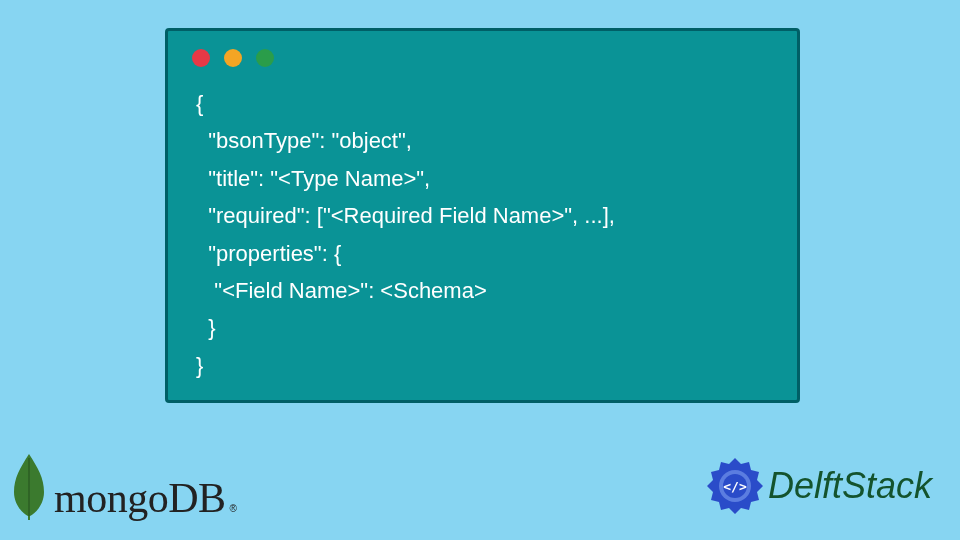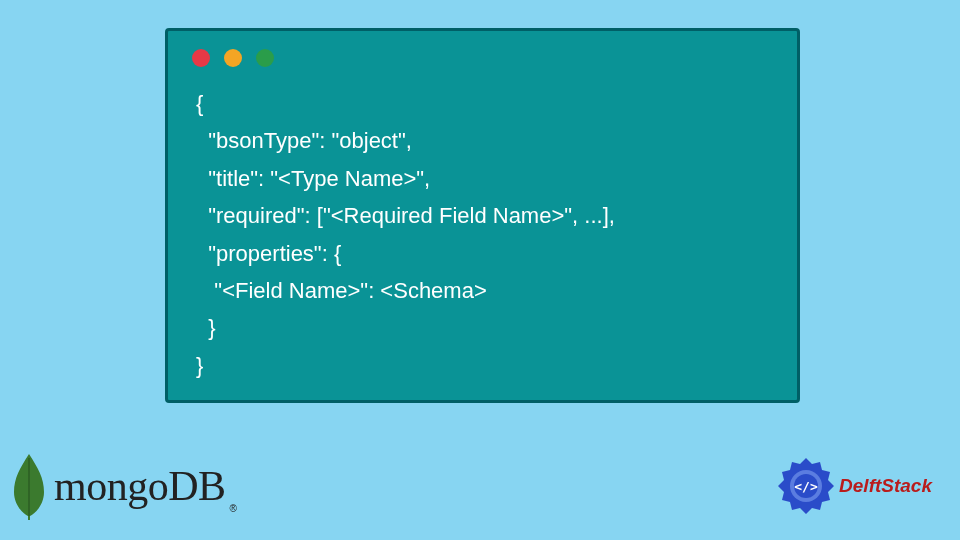--- a/index.html
+++ b/index.html
@@ -47,21 +47,21 @@
     bottom: 18px;
     left: 0;
     right: 0;
     display: flex;
     justify-content: space-between;
     align-items: center;
     padding: 0 28px 0 10px;
   }
   .mongo-logo {
     display: flex;
-    align-items: center;
+    align-items: flex-end;
     gap: 6px;
   }
   .mongo-text {
     font-family: Georgia, "Times New Roman", serif;
     font-size: 42px;
     color: #222;
     letter-spacing: -0.5px;
   }
   .mongo-reg {
     font-size: 10px;
@@ -70,24 +70,24 @@
     margin-bottom: 8px;
     margin-left: -2px;
   }
   .delft-logo {
     display: flex;
     align-items: center;
     gap: 2px;
   }
   .delft-text {
     font-family: "Segoe UI", sans-serif;
-    font-size: 19px;
+    font-size: 36px;
     font-style: italic;
-    font-weight: 700;
-    color: #b91c1c;
+    font-weight: 400;
+    color: #14532d;
   }
 </style>
 </head>
 <body>
 
 <div class="code-window">
   <div class="window-controls">
     <div class="dot dot-red"></div>
     <div class="dot dot-yellow"></div>
     <div class="dot dot-green"></div>

